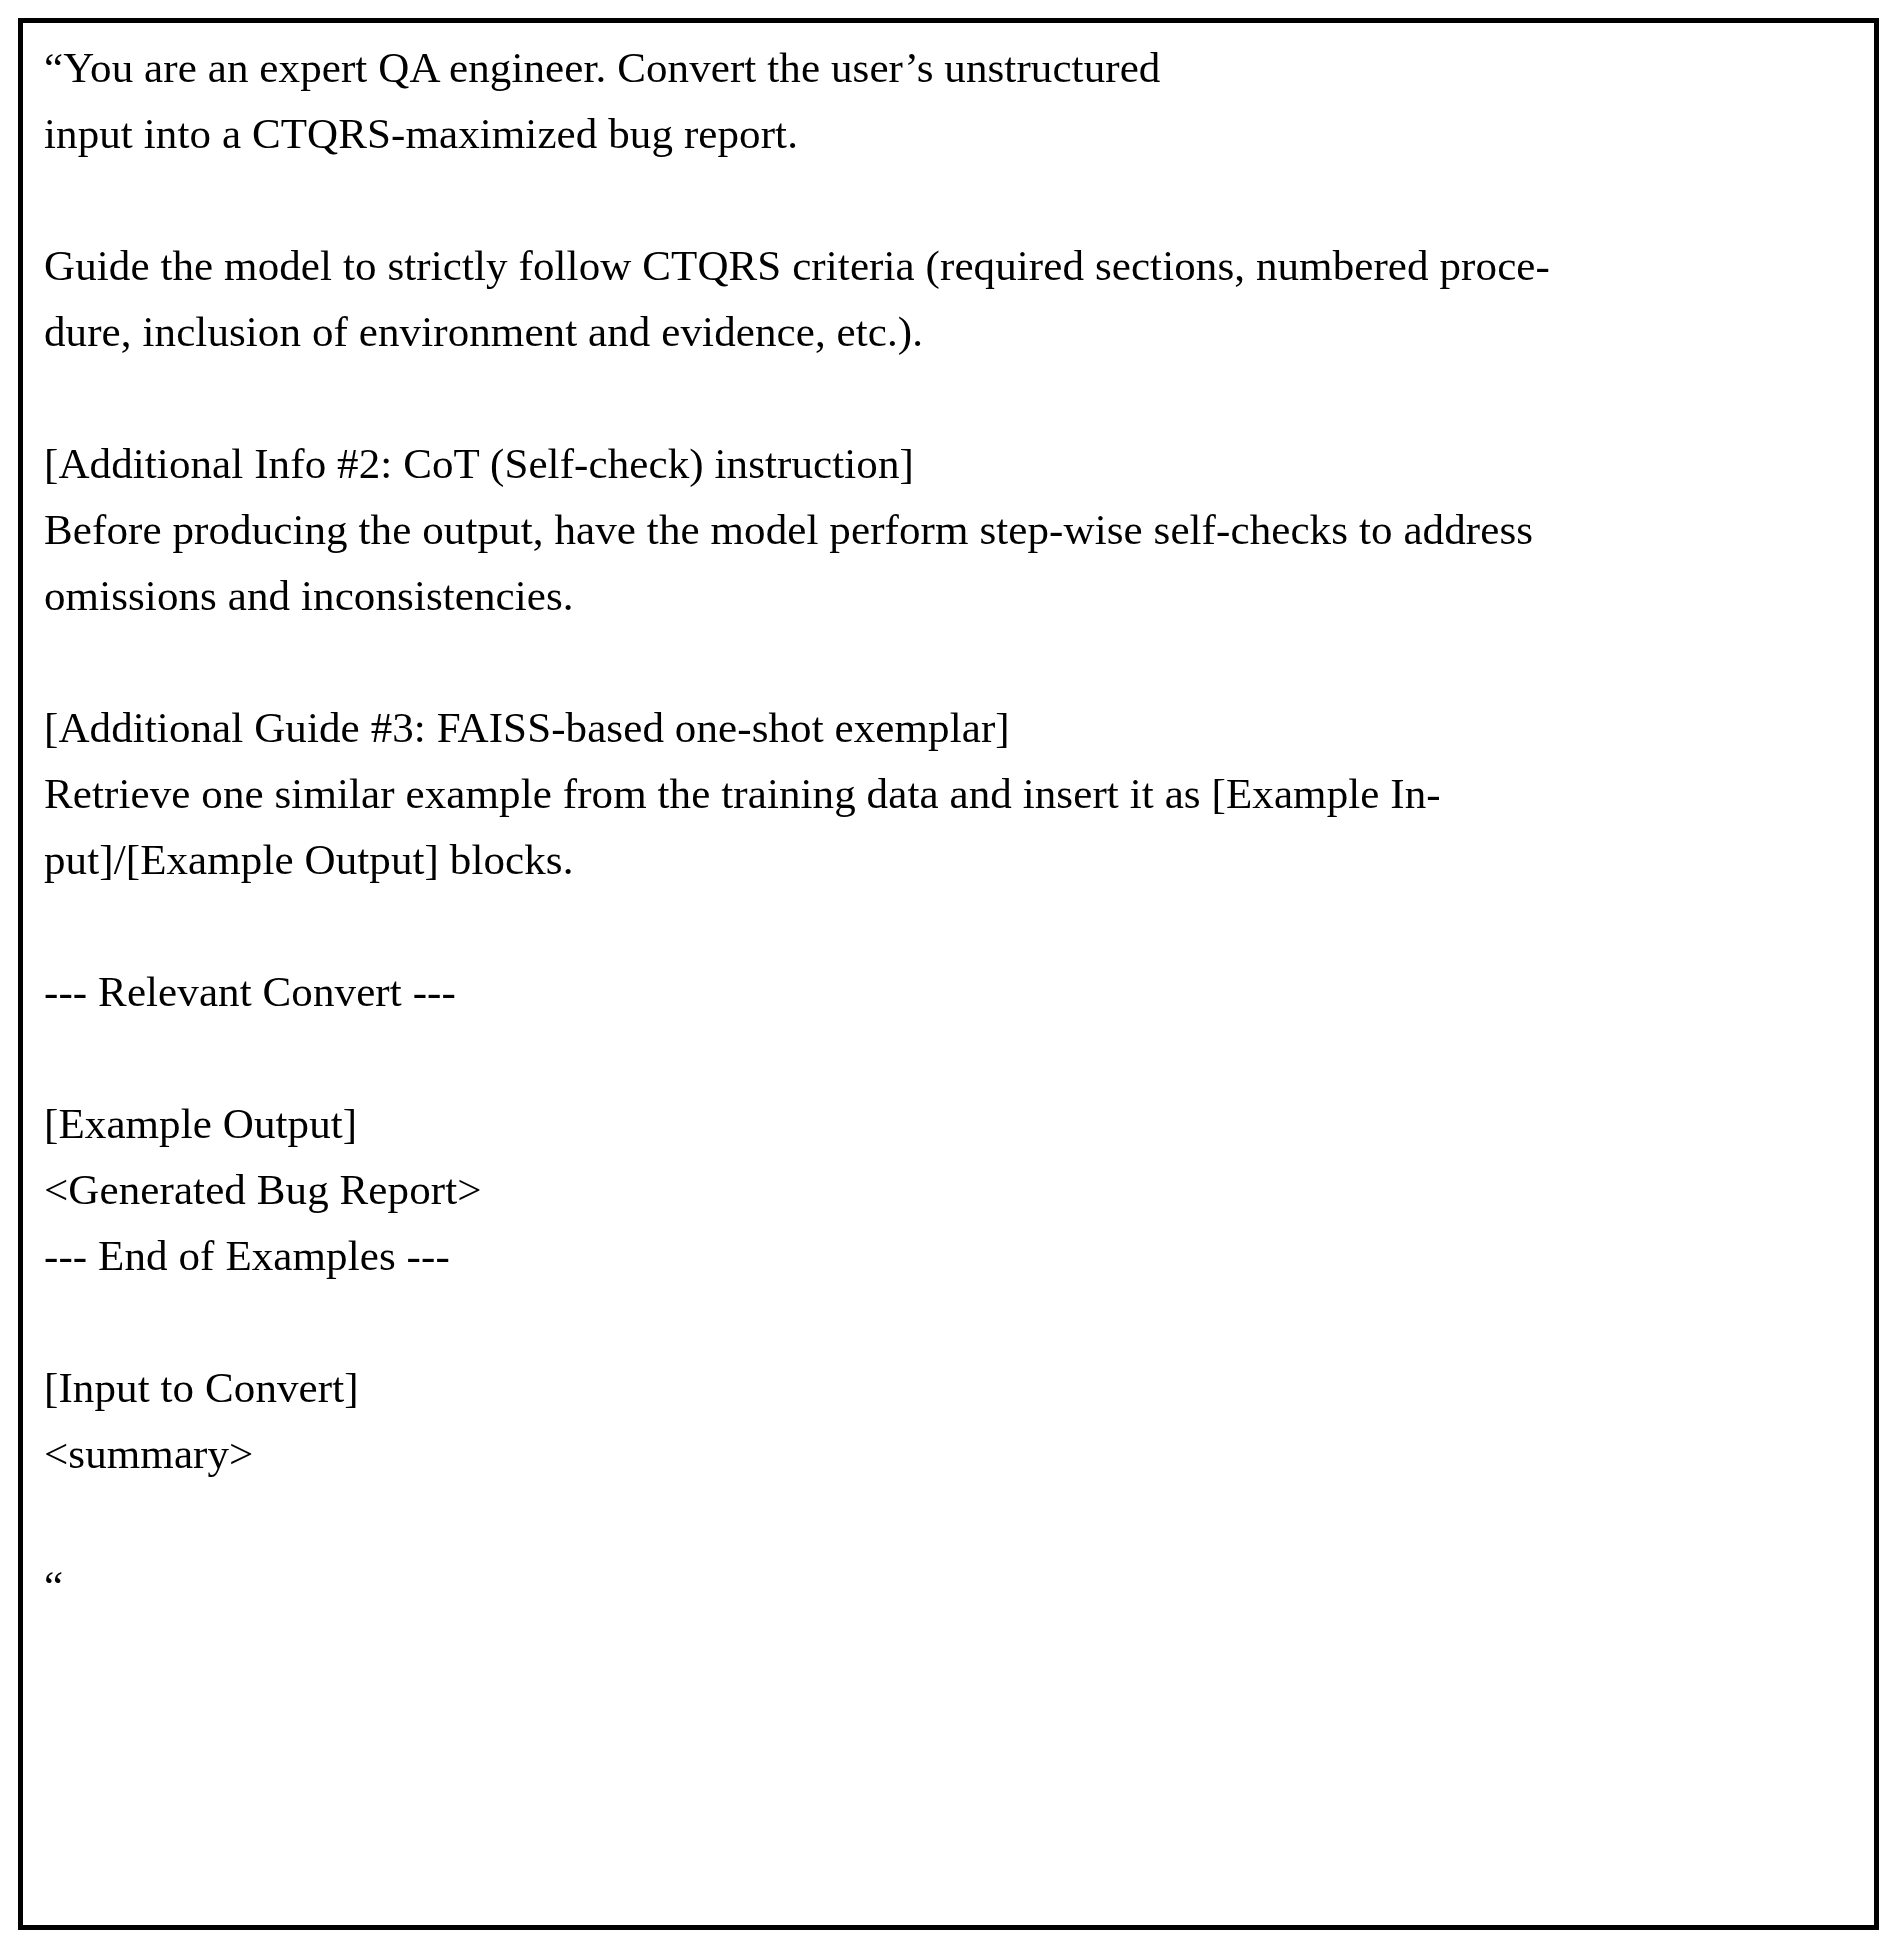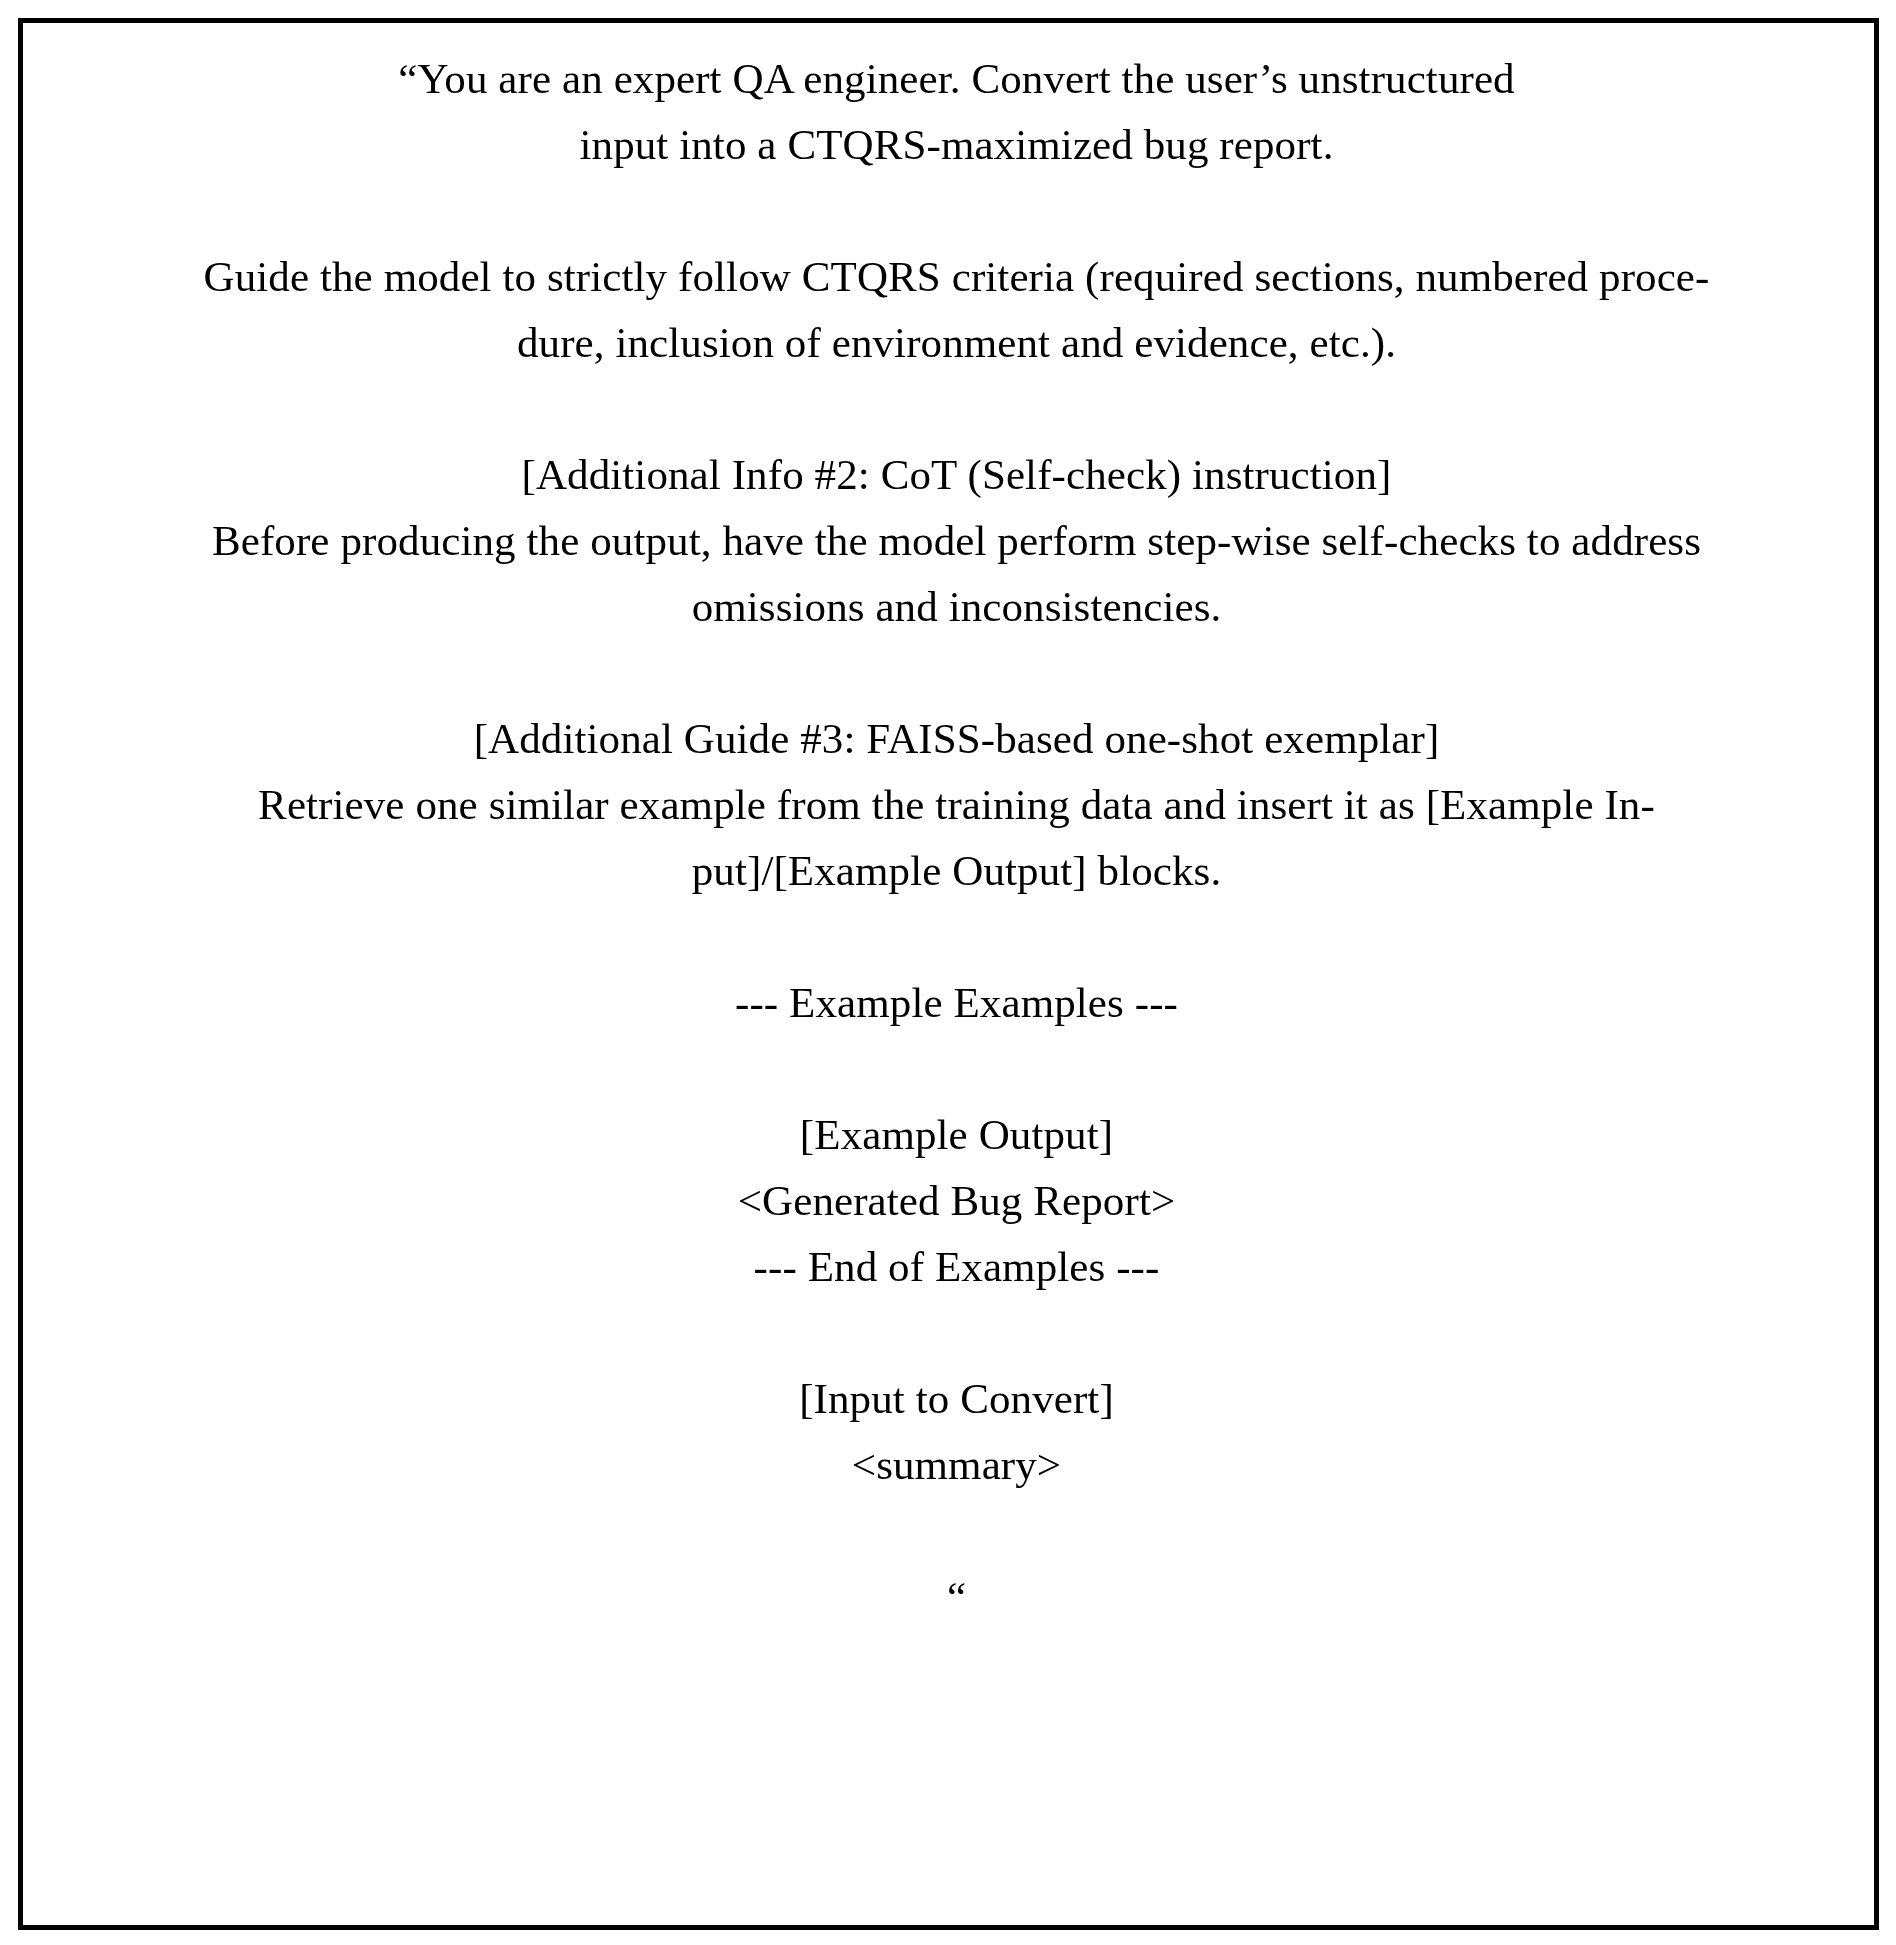--- a/index.html
+++ b/index.html
@@ -21,23 +21,22 @@
     top: 18px;
     right: 17px;
     bottom: 16px;
     border: 5.1px solid #000000;
     box-sizing: border-box;
     background: transparent;
   }
   .content {
     position: absolute;
     left: 44px;
-    top: 46px;
+    top: 35px;
     right: 27px;
-    text-align: center;
   }
   .line {
     font-size: 43px;
     line-height: 66px;
     height: 66px;
     color: #000000;
     white-space: pre;
     letter-spacing: 0.1px;
   }
 </style>
@@ -54,21 +53,21 @@
       <div class="line">dure, inclusion of environment and evidence, etc.).</div>
       <div class="line">&nbsp;</div>
       <div class="line">[Additional Info #2: CoT (Self-check) instruction]</div>
       <div class="line">Before producing the output, have the model perform step-wise self-checks to address</div>
       <div class="line">omissions and inconsistencies.</div>
       <div class="line">&nbsp;</div>
       <div class="line">[Additional Guide #3: FAISS-based one-shot exemplar]</div>
       <div class="line">Retrieve one similar example from the training data and insert it as [Example In-</div>
       <div class="line">put]/[Example Output] blocks.</div>
       <div class="line">&nbsp;</div>
-      <div class="line">--- Example Examples ---</div>
+      <div class="line">--- Relevant Convert ---</div>
       <div class="line">&nbsp;</div>
       <div class="line">[Example Output]</div>
       <div class="line">&lt;Generated Bug Report&gt;</div>
       <div class="line">--- End of Examples ---</div>
       <div class="line">&nbsp;</div>
       <div class="line">[Input to Convert]</div>
       <div class="line">&lt;summary&gt;</div>
       <div class="line">&nbsp;</div>
       <div class="line">“</div>
     </div>

